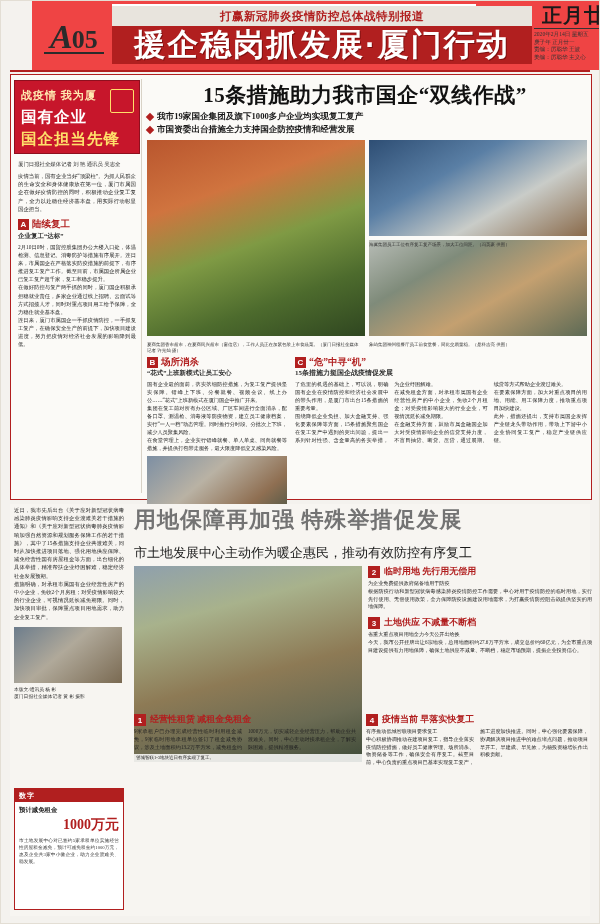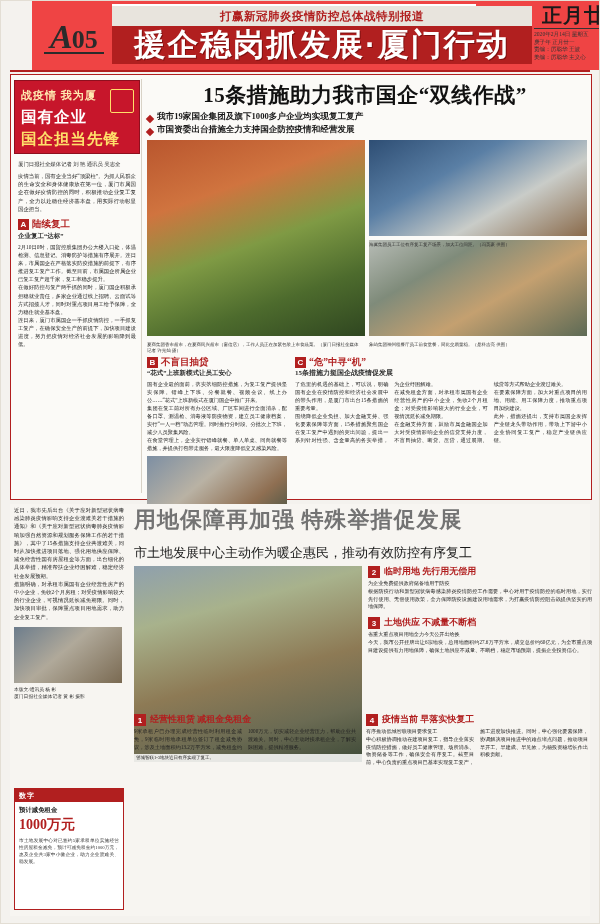--- a/index.html
+++ b/index.html
@@ -59,21 +59,21 @@
 
   .bodytext{margin:3px 5px 0;font-size:5.3px;line-height:8.1px;color:#222;text-align:justify;}
 
   .vsep{position:absolute;top:4px;width:1px;height:414px;background:#d8d2c6;}
 
   
   .rcol{position:absolute;left:132px;top:2px;width:444px;height:418px;}
   .bigtitle{margin:6px 4px 0;font-size:21px;font-weight:bold;color:#111;letter-spacing:.5px;
     text-align:center;line-height:24px;}
   .bullets{margin:4px 4px 0;}
-  .bul{display:flex;gap:4px;align-items:flex-end;margin-bottom:2px;}
+  .bul{display:flex;gap:4px;align-items:flex-start;margin-bottom:2px;}
   .bul i{display:block;width:6px;height:6px;background:#b11f1f;margin-top:3px;flex:none;transform:rotate(45deg);}
   .bul span{font-size:8.6px;font-weight:bold;color:#1a1a1a;line-height:11px;}
 
   .photos{position:relative;margin:5px 4px 0;height:200px;}
   .ph{position:absolute;background:#8a8f84;overflow:hidden;}
   .phA{left:0;top:0;width:218px;height:196px;
     background:linear-gradient(160deg,#b9562e 0%,#d0743f 28%,#7f9a44 52%,#4d6b2d 76%,#2f4620 100%);}
   .phB{left:222px;top:0;width:218px;height:96px;
     background:linear-gradient(150deg,#2e4e74 0%,#5a7fa5 35%,#c9ccc8 65%,#8a6a4a 100%);}
   .phC{left:222px;top:100px;width:218px;height:96px;
@@ -100,21 +100,21 @@
   .bot-sec{position:absolute;left:10px;top:504px;width:580px;height:412px;background:#f7f5f1;}
   .bl{position:absolute;left:0;top:0;width:118px;height:412px;}
   .bl .t{font-size:5.3px;line-height:8.2px;color:#222;text-align:justify;margin:2px 4px 0;}
   .bl .phx{margin:6px 4px 0;width:108px;height:56px;
     background:linear-gradient(140deg,#6d7d8c 0%,#b0a99a 45%,#7a6a52 100%);position:relative;}
   .bl .srcline{margin:3px 4px 0;font-size:4.8px;line-height:7px;color:#333;}
   .numbox{position:absolute;left:4px;bottom:6px;width:108px;height:120px;border:1px solid #b11f1f;background:#fff;}
   .numbox .hdr{height:13px;background:#b11f1f;color:#fff;font-size:7px;font-weight:bold;
     display:flex;align-items:center;padding-left:4px;letter-spacing:1px;}
   .numbox .k{margin:4px 4px 0;font-size:6.4px;color:#222;font-weight:bold;}
-  .numbox .v{margin:1px 4px 0;font-size:14px;color:#b11f1f;font-weight:bold;letter-spacing:0;}
+  .numbox .v{margin:1px 4px 0;font-size:14px;color:#b11f1f;font-weight:bold;letter-spacing:0;text-align:right;}
   .numbox .d{margin:3px 4px 0;font-size:4.7px;line-height:7px;color:#333;text-align:justify;}
 
   .br{position:absolute;left:122px;top:0;width:458px;height:412px;}
   .kick{font-size:8.4px;line-height:12px;color:#1a1a1a;margin:2px 2px 0;}
   .btitle{margin:3px 2px 12px;font-size:22px;font-weight:bold;color:#737373;letter-spacing:1px;line-height:25px;}
   .bsub{margin:3px 2px 0;font-size:13px;color:#1a1a1a;}
   .bmain{position:relative;margin:4px 2px 0;height:200px;}
   .bphoto{position:absolute;left:0;top:0;width:228px;height:196px;
     background:linear-gradient(165deg,#8fa0ad 0%,#a8b28c 25%,#8d7a55 55%,#6b6b53 78%,#3e4a38 100%);}
   .bphoto .cap{position:absolute;left:0;bottom:0;width:100%;background:rgba(255,255,255,.85);
@@ -208,21 +208,21 @@
       <div class="cap3">
         <div style="left:0;width:214px">夏商集团香市超市，在夏商民兴超市（窗信店），工作人员正在加紧包装上市食蔬菜。（厦门日报社全媒体记者 许光灿 摄）</div>
         <div style="left:222px;width:216px;top:-100px">海翼集团员工工位有序复工复产场景，加大工位间距。（冯英豪 供图）</div>
         <div style="left:222px;width:216px">象屿集团神州租餐厅员工前食堂餐，同比交易量稳。（是科吉亮 供图）</div>
       </div>
 
       <div class="lowerblocks">
         <div class="blk blkB">
           <div class="bhead">
             <div class="badge">B</div>
-            <div class="t">不盲目抽贷</div>
+            <div class="t">场所消杀</div>
           </div>
           <div class="byline" style="margin:1px 0 0;font-size:6.5px;font-weight:bold;color:#333">“花式”上班新模式让员工安心</div>
           <div class="btext" style="white-space:pre-line">国有企业最的面前，落实落细防控措施，为复工复产提供坚实保障。错峰上下班、分餐就餐、视频会议、线上办公……“花式”上班新模式在厦门国企中推广开来。
 集团在复工前对所有办公区域、厂区车间进行全面消杀，配备口罩、测温枪、消毒液等防疫物资，建立员工健康档案，实行“一人一档”动态管理。同时推行分时段、分批次上下班，减少人员聚集风险。
 在食堂管理上，企业实行错峰就餐、单人单桌、同向就餐等措施，并提供打包带走服务，最大限度降低交叉感染风险。</div>
           <div class="ph2">
             <div class="cap">■国贸控股集团员工在大堂，红外线测温仪快速通过，进入办公。（本报记者 吴 摄）</div>
           </div>
           <div class="btext" style="white-space:pre-line">“百强科”首次科技：几种以“链条”机型对方力。
 “我们在严格落实防疫要求的同时，努力把生产进度赶上来，确保全年目标任务完成。”相关负责人表示。</div>

